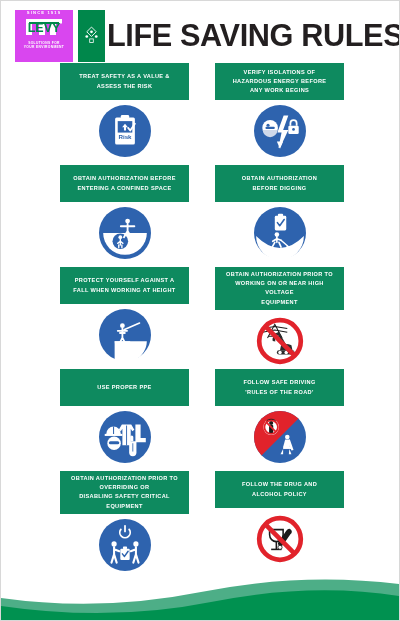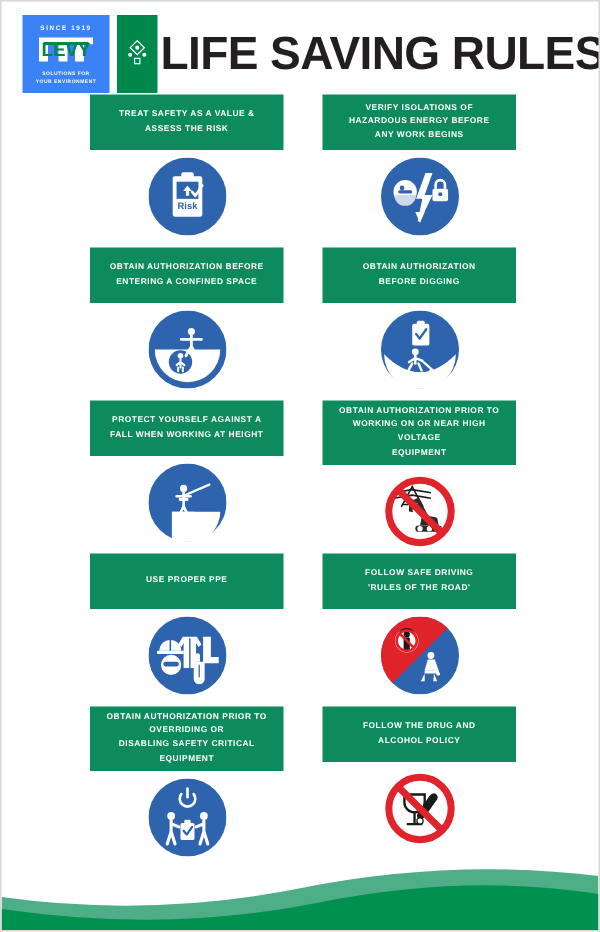--- a/index.html
+++ b/index.html
@@ -21,25 +21,24 @@
   #header {
     position: absolute;
     left: 0; top: 0;
     width: 398px; height: 62px;
   }
 
   #logo-block {
     position: absolute;
     left: 14px; top: 9px;
     width: 58px; height: 52px;
-    background: #3b82f6;
+    background: #d946ef;
     display: flex;
     flex-direction: column;
     align-items: center;
-    justify-content: center;
   }
   #logo-since {
     font-size: 4.2px;
     font-weight: bold;
     color: #ffffff;
     letter-spacing: 1.1px;
     transform: scaleY(1.05);
     margin-bottom: 0px;
     white-space: nowrap;
   }

